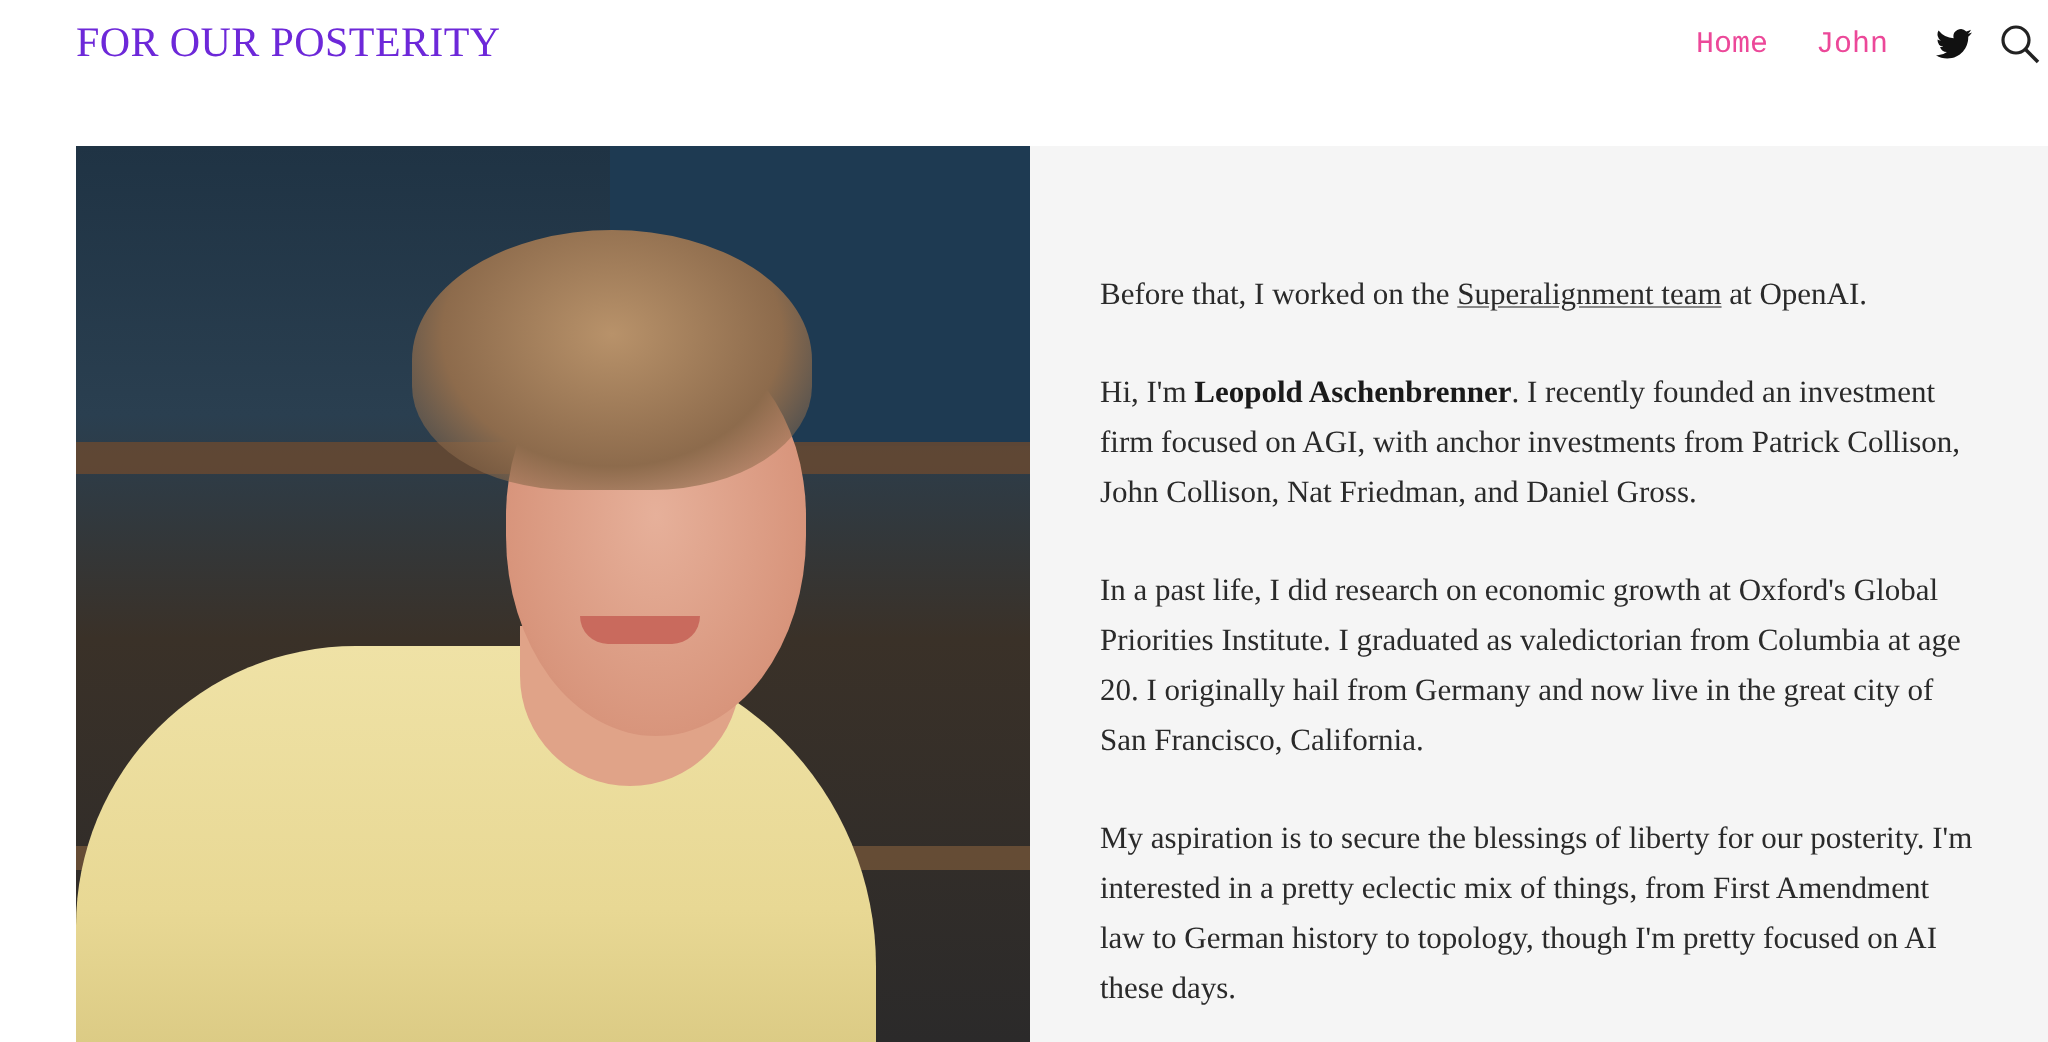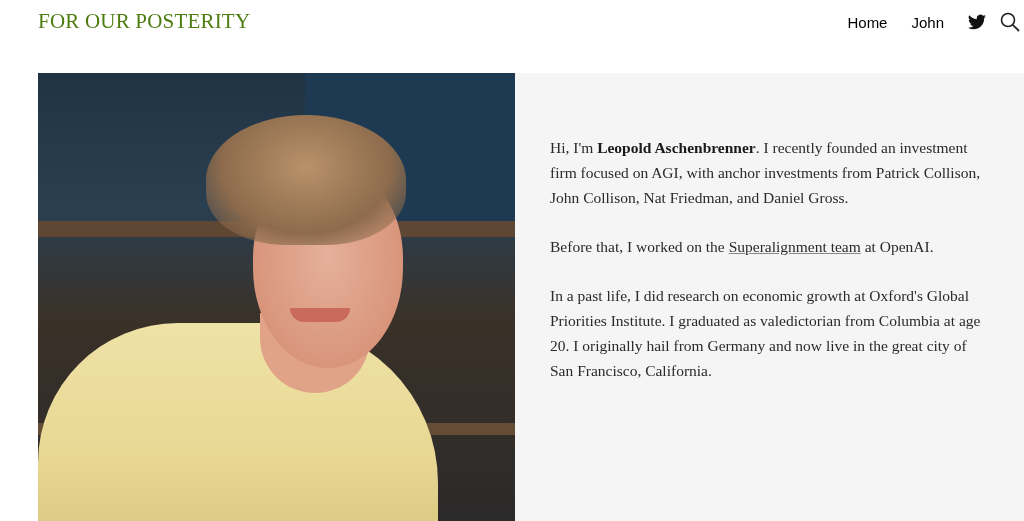--- a/index.html
+++ b/index.html
@@ -7,30 +7,30 @@
       width: 1024px; height: 521px; overflow: hidden;
       background: #ffffff;
       font-family: "DejaVu Serif", "Liberation Serif", serif;
       color: #222;
       position: relative;
     }
     .site-title {
       position: absolute; left: 38px; top: 9px;
       font-family: "Liberation Serif", serif;
       font-size: 21px; letter-spacing: 0.2px;
-      color: #4d7c0f; margin: 0; font-weight: normal;
+      color: #6d28d9; margin: 0; font-weight: normal;
       text-decoration: none;
     }
     .nav {
       position: absolute; top: 12px; right: 0;
       display: flex; align-items: center;
     }
     .nav a {
-      font-family: Liberation Sans, sans-serif;
-      font-size: 15px; color: #000000; text-decoration: none;
+      font-family: Liberation Mono, monospace;
+      font-size: 15px; color: #ec4899; text-decoration: none;
       margin-right: 24px;
     }
     .nav .icon { display: inline-flex; align-items: center; margin-right: 14px; cursor: pointer; }
     .nav .icon.search { margin-right: 4px; }
     .hero {
       position: absolute; left: 38px; top: 73px;
       width: 986px; height: 448px;
       display: flex;
     }
     .photo {
@@ -101,17 +101,18 @@
     <div class="wall"></div>
     <div class="shelf1"></div>
     <div class="shelf2"></div>
     <div class="sweater"></div>
     <div class="neck"></div>
     <div class="face"></div>
     <div class="hair"></div>
     <div class="mouth"></div>
   </div>
   <div class="bio">
+    <p><span>Before that, I worked on the </span><a>Superalignment team</a><span> at OpenAI.</span></p>
     <p><span>Hi, I'm </span><strong>Leopold Aschenbrenner</strong><span>. I recently founded an investment firm focused on AGI, with anchor investments from Patrick Collison, John Collison, Nat Friedman, and Daniel Gross.</span></p>
-    <p><span>Before that, I worked on the </span><a>Superalignment team</a><span> at OpenAI.</span></p>
     <p>In a past life, I did research on economic growth at Oxford's Global Priorities Institute. I graduated as valedictorian from Columbia at age 20. I originally hail from Germany and now live in the great city of San Francisco, California.</p>
+    <p>My aspiration is to secure the blessings of liberty for our posterity. I'm interested in a pretty eclectic mix of things, from First Amendment law to German history to topology, though I'm pretty focused on AI these days.</p>
   </div>
 </section>
 
 </body></html>

